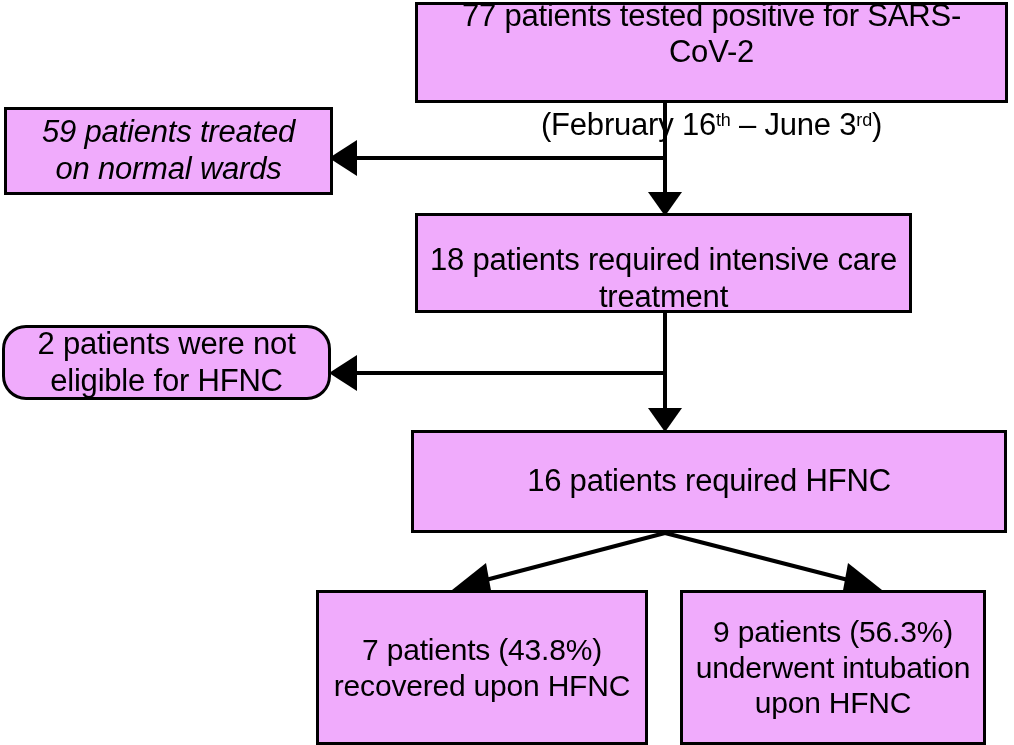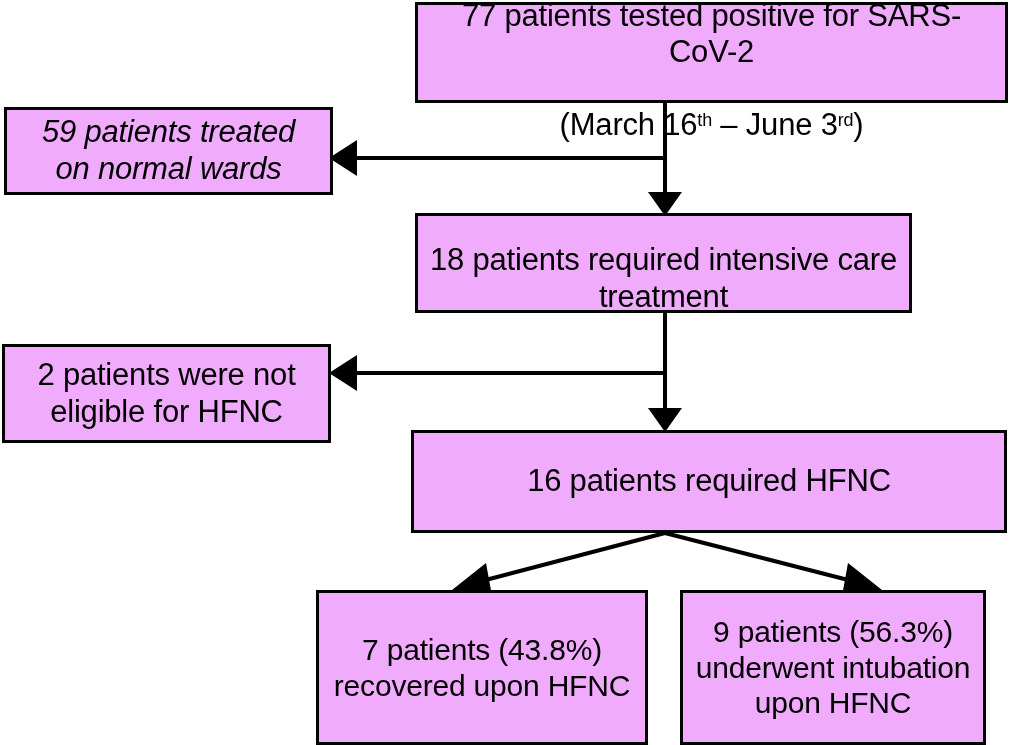--- a/index.html
+++ b/index.html
@@ -40,21 +40,21 @@
   
   #node-top      { left: 415px; top: 2px;   width: 593px; height: 101px; }
   #node-top .txt { font-size: 31px; }
 
   #node-wards      { left: 4px;  top: 107px; width: 329px; height: 88px; font-style: italic; }
   #node-wards .txt { font-size: 31px; }
 
   #node-icu      { left: 415px; top: 213px; width: 497px; height: 100px; }
   #node-icu .txt { font-size: 31px; margin-top: 32px; }
 
-  #node-ineligible      { left: 2px;  top: 344px; width: 329px; height: 99px; }
+  #node-ineligible      { left: 2px;  top: 325px; width: 329px; height: 75px; border-radius: 24px; }
   #node-ineligible .txt { font-size: 31px; }
 
   #node-hfnc      { left: 411px; top: 430px; width: 596px; height: 103px; }
   #node-hfnc .txt { font-size: 31px; }
 
   #node-recovered      { left: 316px; top: 590px; width: 332px; height: 155px; }
   #node-recovered .txt { font-size: 30px; }
 
   #node-intubated      { left: 680px; top: 590px; width: 306px; height: 155px; }
   #node-intubated .txt { font-size: 30px; }
@@ -114,21 +114,21 @@
 
     <g>
       <line x1="665" y1="533" x2="856" y2="582" stroke="#000000" stroke-width="4"></line>
       <polygon points="848,563 842,596 882,590" fill="#000000"></polygon>
     </g>
   </svg>
 
   <div class="node" id="node-top">
     <span class="txt">
       <span>77 patients tested positive for SARS-CoV-2</span><br>
-      <span>(March 16</span><sup>th</sup><span> – June 3</span><sup>rd</sup><span>)</span>
+      <span>(February 16</span><sup>th</sup><span> – June 3</span><sup>rd</sup><span>)</span>
     </span>
   </div>
 
   <div class="node" id="node-wards">
     <span class="txt">59 patients treated
 on normal wards</span>
   </div>
 
   <div class="node" id="node-icu">
     <span class="txt">18 patients required intensive care

